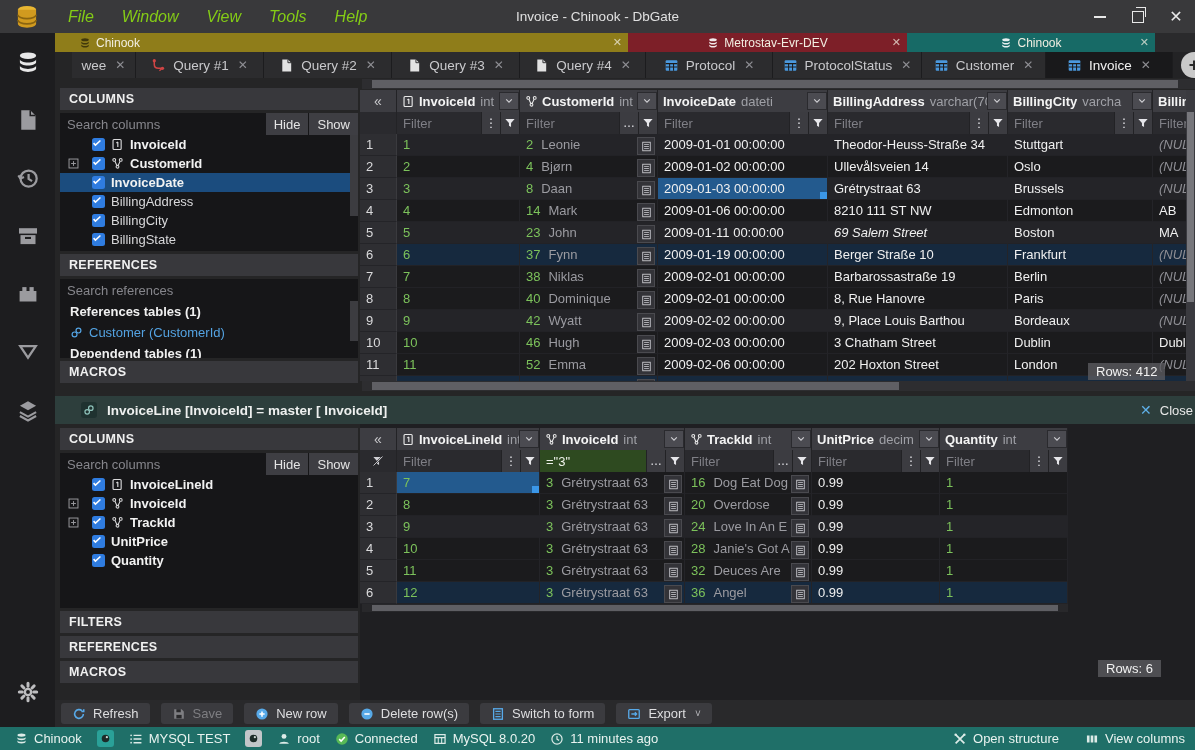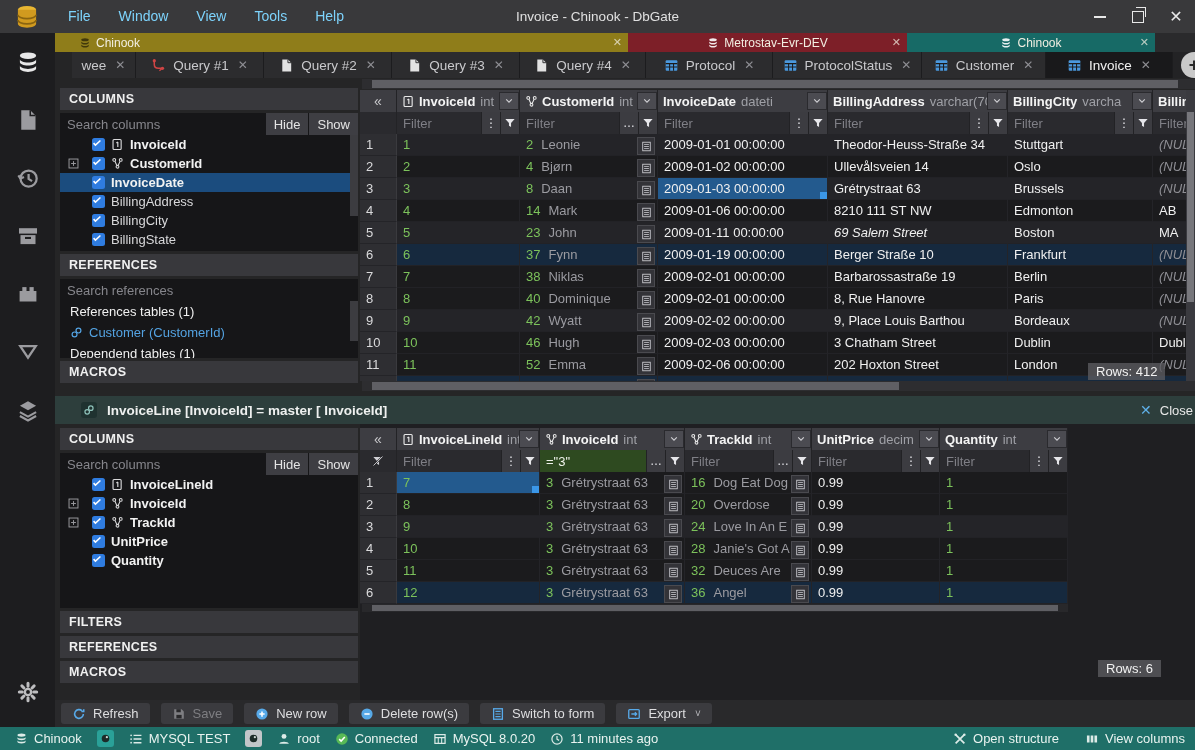--- a/index.html
+++ b/index.html
@@ -4,21 +4,21 @@
 <style>
   html,body{margin:0;padding:0;}
   body{width:1195px;height:750px;overflow:hidden;background:#252526;
        font-family:"Liberation Sans",sans-serif;font-size:13px;color:#ddd;position:relative;}
   svg{display:block;}
 
   
   .titlebar{position:absolute;left:0;top:0;width:1195px;height:33px;background:#39393b;display:flex;align-items:center;}
   .logo{width:26px;height:26px;margin-left:14px;}
   .menus{display:flex;margin-left:16px;gap:4px;}
-  .menu-item{padding:0 12px;line-height:33px;color:#7dd3fc;font-size:14px;cursor:default;}
+  .menu-item{padding:0 12px;line-height:33px;color:#84cc16;font-size:16px;cursor:default;font-style:italic;}
   .win-title{position:absolute;left:50%;transform:translateX(-50%);color:#e0e0e0;font-size:13.5px;}
   .winbtns{position:absolute;right:0;top:0;height:33px;display:flex;align-items:center;}
   .winbtn{width:38px;height:33px;display:flex;align-items:center;justify-content:center;color:#e8e8e8;}
   .ic-min{width:12px;height:2px;background:#e8e8e8;}
   .ic-rest{width:10px;height:10px;border:1.5px solid #e8e8e8;position:relative;}
   .ic-rest:before{content:"";position:absolute;left:2.5px;top:-5px;width:9px;height:9px;border:1.5px solid #e8e8e8;border-bottom:none;border-left:none;}
   .ic-close{font-size:16px;line-height:16px;}
 
   
   .rail{position:absolute;left:0;top:33px;width:55px;height:694px;background:#1d1d1f;display:flex;flex-direction:column;align-items:center;}
@@ -51,21 +51,21 @@
   .sb-list{background:#161618;overflow:hidden;position:relative;}
   .sb-item{height:19px;display:flex;align-items:center;color:#d8d8da;}
   .sb-item .exp{width:11px;height:11px;margin-left:8px;color:#9a9a9e;}
   .sb-item .exp-sp{width:11px;margin-left:8px;}
   .sb-item .cb{width:13px;height:13px;border-radius:2.5px;background:#2f7ce0;margin-left:13px;flex:none;}
   .sb-item .colic{margin-left:6px;color:#d8d8da;}
   .sb-item .lbl{margin-left:6px;white-space:nowrap;}
   .sb-item.bold .lbl{font-weight:bold;color:#f2f2f2;}
   .sb-item.selected{background:#1b4c7e;}
   .sb-scroll{position:absolute;right:0;top:0;width:8px;height:70%;background:#3c3c40;}
-  .ref-group{height:21px;display:flex;align-items:center;padding-left:10px;font-weight:normal;color:#f0f0f0;}
+  .ref-group{height:21px;display:flex;align-items:center;padding-left:10px;font-weight:bold;color:#f0f0f0;}
   .ref-link{height:21px;display:flex;align-items:center;padding-left:10px;color:#54a3e2;gap:6px;}
 
   
   .grid{position:absolute;background:#141416;overflow:hidden;}
   .g-hrow,.g-frow,.g-row{display:flex;}
   .g-hrow{height:22px;}
   .g-corner{width:37px;box-sizing:border-box;background:#3d3d42;border-right:1px solid #232326;color:#c9c9cc;display:flex;align-items:center;justify-content:center;font-size:14px;flex:none;}
   .g-hcell{box-sizing:border-box;background:#3d3d42;border-right:1px solid #232326;display:flex;align-items:center;padding-left:5px;position:relative;overflow:hidden;white-space:nowrap;flex:none;}
   .g-hcell .cic{color:#e8e8e8;margin-right:4px;flex:none;}
   .g-hcell .cname{font-weight:bold;color:#f4f4f4;}

